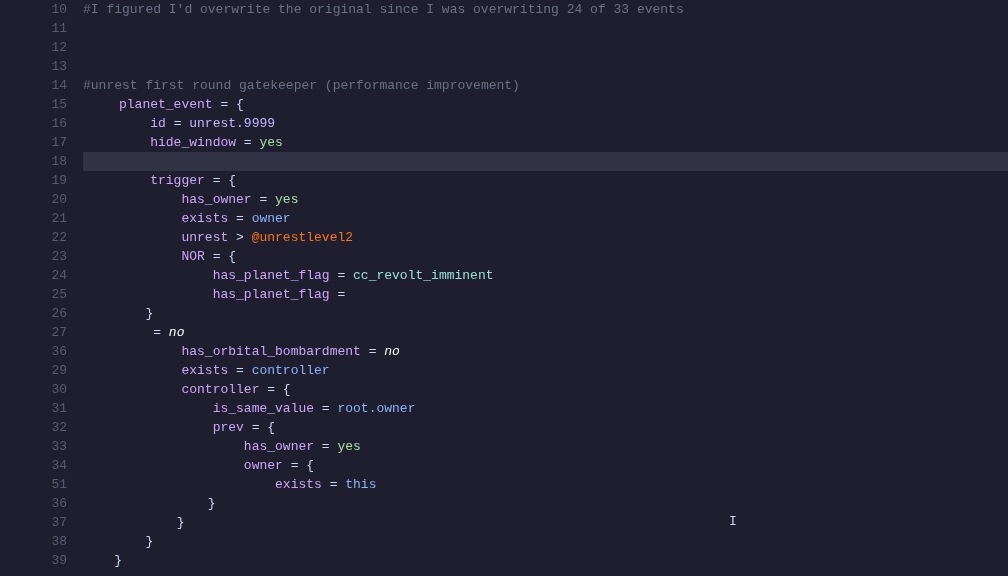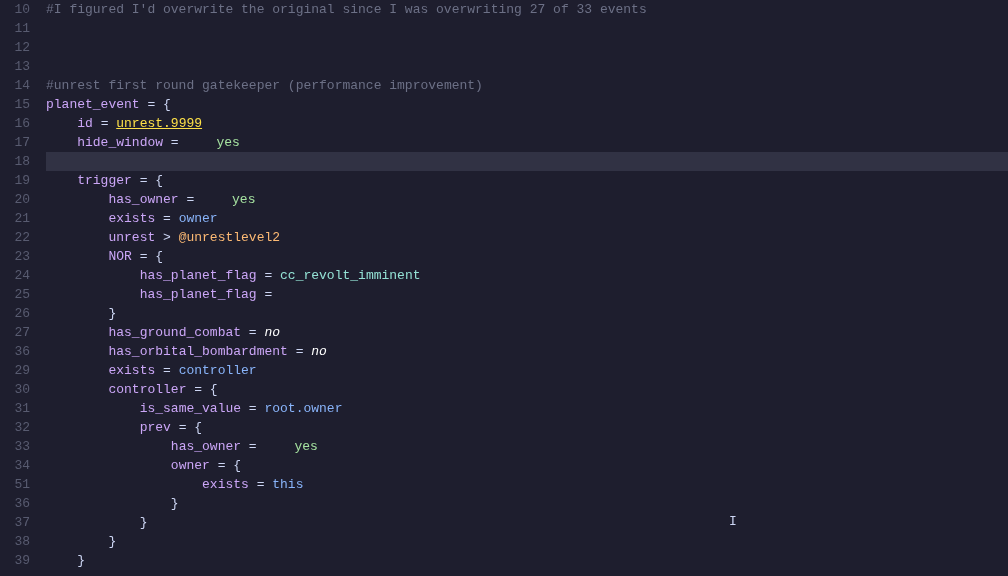--- a/index.html
+++ b/index.html
@@ -10,20 +10,21 @@
       color: #cdd6f4;
       overflow: hidden;
       width: 1008px;
       height: 576px;
     }
     .editor {
       display: flex;
       width: 100%;
       height: 100%;
       background-color: #1e1e2e;
+      padding-left: 37px;
     }
     .line-numbers {
       display: flex;
       flex-direction: column;
       padding: 0 8px;
       background-color: #1e1e2e;
       color: #585b70;
       user-select: none;
       min-width: 38px;
       text-align: right;
@@ -50,29 +51,29 @@
       height: 19px;
       line-height: 19px;
       font-size: 13px;
     }
     .line-highlighted {
       background-color: #313244;
       width: 100%;
     }
     
     .c-comment { color: #6c7086; }
-    .c-key { color: #cba6f7; }
+    .c-key { color: #cba6f7; margin-left: 36px; }
     .c-eq { color: #cdd6f4; }
-    .c-val-yellow { color: #fde047; text-decoration: underline; }
-    .c-val-green { color: #a6e3a1; margin-left: 30px; }
+    .c-val-yellow { color: #c4b5fd; }
+    .c-val-green { color: #a6e3a1; }
     .c-val-blue { color: #89b4fa; }
     .c-val-red { color: #ffffff; font-style: italic; }
     .c-val-teal { color: #94e2d5; }
     .c-brace { color: #cdd6f4; }
-    .c-at { color: #fdba74; }
+    .c-at { color: #f97316; }
   </style>
 </head>
 <body>
 
 <div class="editor">
   <div class="line-numbers">
     <div class="line-num">10</div>
     <div class="line-num">11</div>
     <div class="line-num">12</div>
     <div class="line-num">13</div>
@@ -99,21 +100,21 @@
     <div class="line-num">34</div>
     <div class="line-num">51</div>
     <div class="line-num">36</div>
     <div class="line-num">37</div>
     <div class="line-num">38</div>
     <div class="line-num">39</div>
   </div>
   <div class="code-area">
 
     <div class="line">
-      <span class="line-content c-comment">#I figured I'd overwrite the original since I was overwriting 27 of 33 events</span>
+      <span class="line-content c-comment">#I figured I'd overwrite the original since I was overwriting 24 of 33 events</span>
     </div>
 
     <div class="line"><span class="line-content">&nbsp;</span></div>
 
     <div class="line"><span class="line-content">&nbsp;</span></div>
 
     <div class="line"><span class="line-content">&nbsp;</span></div>
 
     <div class="line">
       <span class="line-content c-comment">#unrest first </span><span class="line-content c-comment">round</span><span class="line-content c-comment"> gatekeeper (performance improvement)</span>
@@ -161,21 +162,21 @@
 
     <div class="line">
       <span class="line-content">            </span><span class="line-content c-key">has_planet_flag</span><span class="line-content c-eq"> = </span>
     </div>
 
     <div class="line">
       <span class="line-content">        </span><span class="line-content c-brace">}</span>
     </div>
 
     <div class="line">
-      <span class="line-content">        </span><span class="line-content c-key">has_ground_combat</span><span class="line-content c-eq"> = </span><span class="line-content c-val-red">no</span>
+      <span class="line-content">        </span><span class="line-content c-eq"> = </span><span class="line-content c-val-red">no</span>
     </div>
 
     <div class="line">
       <span class="line-content">        </span><span class="line-content c-key">has_orbital_bombardment</span><span class="line-content c-eq"> = </span><span class="line-content c-val-red">no</span>
     </div>
 
     <div class="line">
       <span class="line-content">        </span><span class="line-content c-key">exists</span><span class="line-content c-eq"> = </span><span class="line-content c-val-blue">controller</span>
     </div>
 

